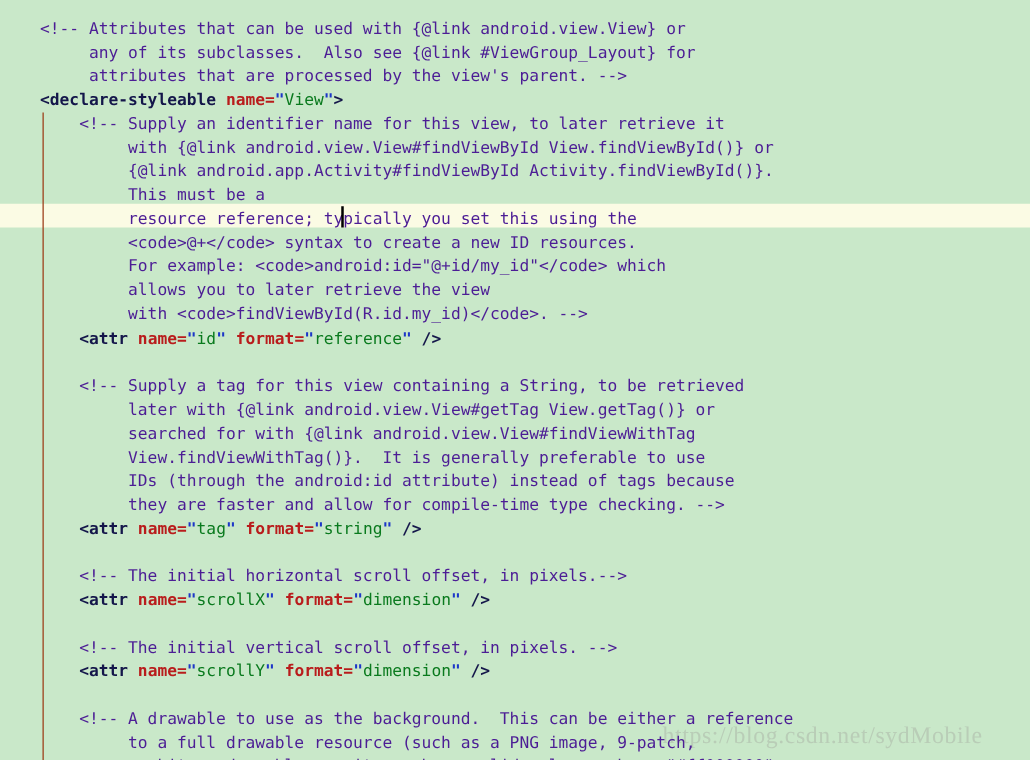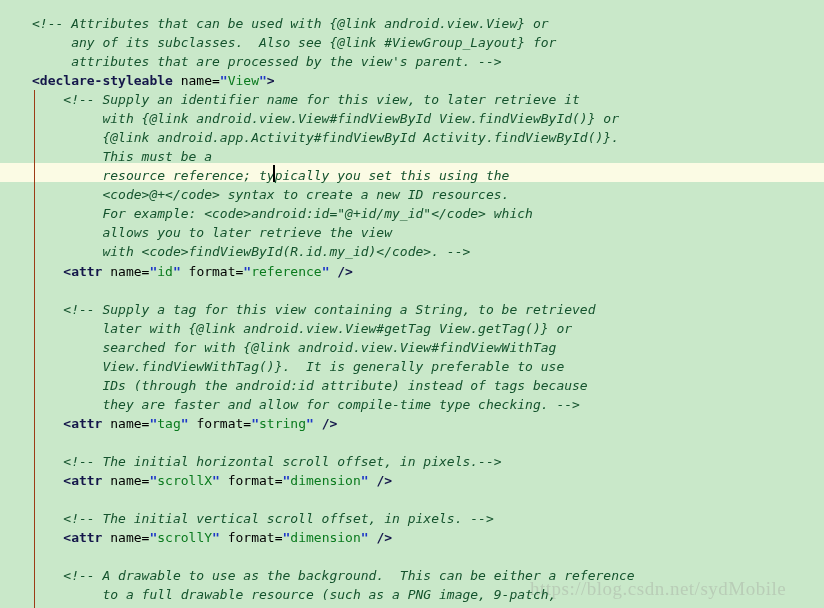--- a/index.html
+++ b/index.html
@@ -65,30 +65,29 @@
     white-space: pre;
   }
   .line {
     height: 19px;
     white-space: pre;
     padding-left: 32px;
   }
 
   
   .tok-comment {
-    color: #14532d;
-    font-style: italic;
+    color: #4c1d95;
   }
   .tok-tag {
     color: #14164a;
     font-weight: bold;
   }
   .tok-attr {
-    color: #000000;
-    font-weight: normal;
+    color: #b91c1c;
+    font-weight: bold;
   }
   .tok-quote {
     color: #1c36c8;
     font-weight: bold;
   }
   .tok-value {
     color: #0a7a1e;
     font-weight: normal;
   }
 

